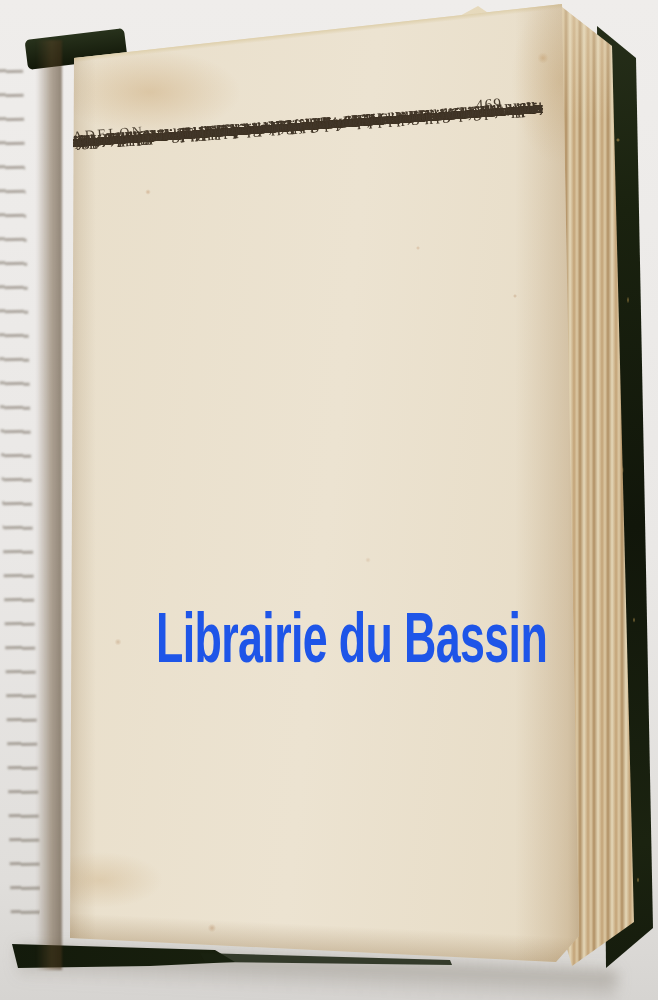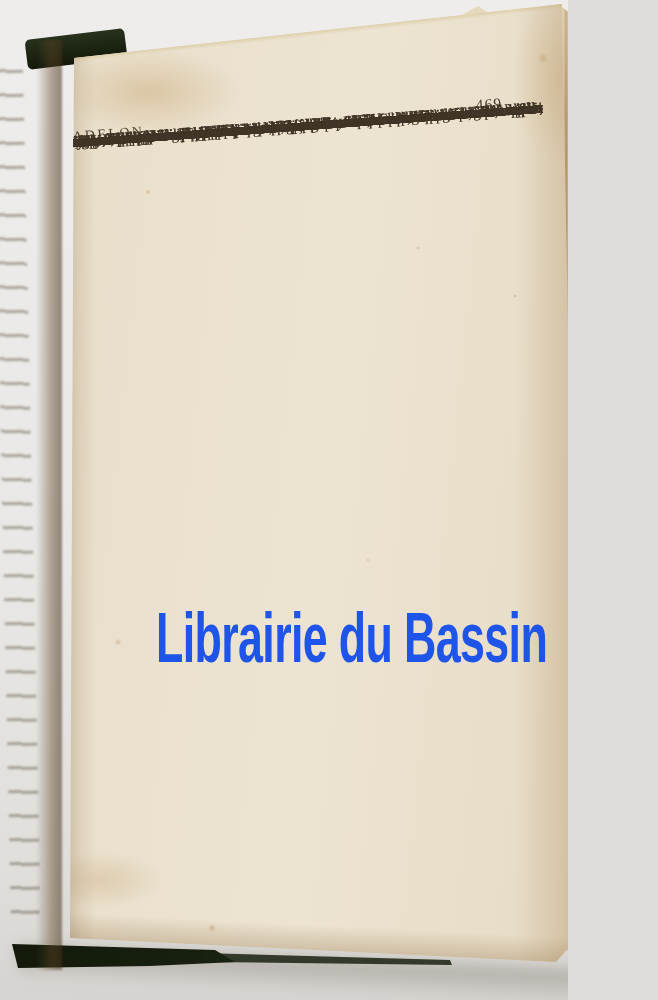--- a/index.html
+++ b/index.html
@@ -1,17 +1,17 @@
 <!DOCTYPE html>
 <html><head>
 <meta charset="utf-8">
 <style>
   html,body{margin:0;padding:0;background:#dedcd9;}
   #canvas{
-    position:relative; width:568px; height:1000px; overflow:hidden;
+    position:relative; width:658px; height:1000px; overflow:hidden;
     background:linear-gradient(180deg,#efedeb 0%,#eae8e6 55%,#e0dedb 88%,#d6d4d1 100%);
     font-family:"Liberation Serif", serif;
   }
   #canvas *{position:absolute;}
 
   
   .book-shadow{
     left:18px; top:946px; width:600px; height:34px;
     background:linear-gradient(180deg, rgba(120,112,100,.45), rgba(120,112,100,0));
     filter:blur(7px); transform:rotate(2.4deg); transform-origin:0 0;

